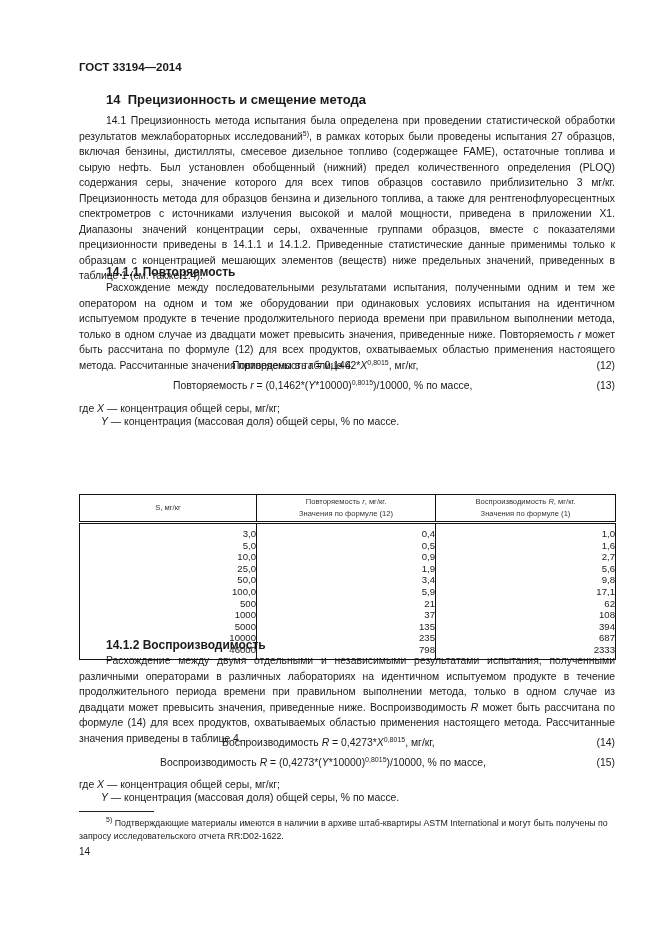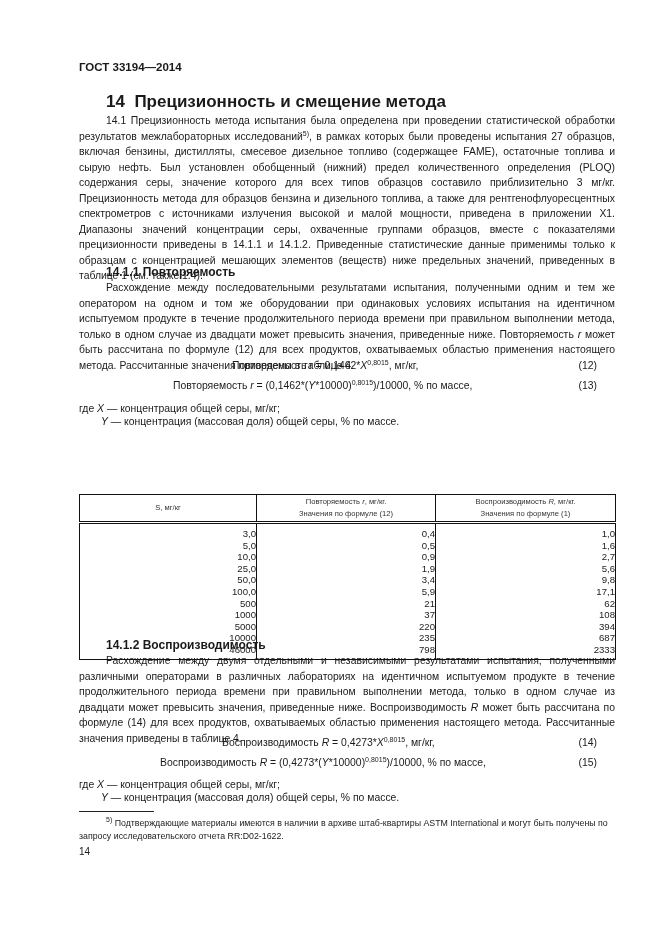--- a/index.html
+++ b/index.html
@@ -3,29 +3,29 @@
   <meta charset="utf-8">
   <style>
     html, body { margin: 0; padding: 0; background: #ffffff; }
     body {
       width: 661px; height: 935px; position: relative; overflow: hidden;
       font-family: "Liberation Sans", sans-serif; color: #1a1a1a;
     }
     .page { position: absolute; left: 0; top: 0; width: 661px; height: 755px; }
     .abs { position: absolute; }
     .doc-code { left: 79px; top: 61px; font-size: 11.5px; font-weight: bold; }
-    .h1 { left: 106px; top: 92px; font-size: 17px; font-weight: bold; }
+    .h1 { left: 106px; top: 92px; font-size: 13px; font-weight: bold; }
     .para {
       position: absolute; left: 79px; width: 536px;
       font-size: 10.4px; line-height: 15.5px; text-align: justify;
     }
     .para .ind { display: inline-block; width: 27px; }
     .h2 { position: absolute; left: 106px; font-size: 12px; font-weight: bold; }
     .formula { position: absolute; font-size: 10.4px; white-space: nowrap; }
-    .fnum { position: absolute; right: 64px; font-size: 10.4px; }
+    .fnum { position: absolute; right: 46px; font-size: 10.4px; }
     sup { font-size: 7px; line-height: 0; vertical-align: 4px; }
     .where { position: absolute; left: 79px; font-size: 10.4px; line-height: 13px; }
     .where .l2 { padding-left: 22px; text-align: center; }
     .tcap { position: absolute; left: 79px; top: 441px; font-size: 8.6px; }
     .tcap .sp { letter-spacing: 2.4px; }
     table.t4 {
       position: absolute; left: 79px; top: 461px; width: 537px;
       border-collapse: collapse; font-size: 9.6px; color: #222; margin-top: 33px;
     }
     table.t4 th {
@@ -108,21 +108,21 @@
         </td>
         <td class="c2">
           <span class="cell-line">0,4</span>
             <span class="cell-line">0,5</span>
             <span class="cell-line">0,9</span>
             <span class="cell-line">1,9</span>
             <span class="cell-line">3,4</span>
             <span class="cell-line">5,9</span>
             <span class="cell-line">21</span>
             <span class="cell-line">37</span>
-            <span class="cell-line">220</span>
+            <span class="cell-line">135</span>
             <span class="cell-line">235</span>
             <span class="cell-line">798</span>
         </td>
         <td>
           <span class="cell-line">1,0</span>
             <span class="cell-line">1,6</span>
             <span class="cell-line">2,7</span>
             <span class="cell-line">5,6</span>
             <span class="cell-line">9,8</span>
             <span class="cell-line">17,1</span>

